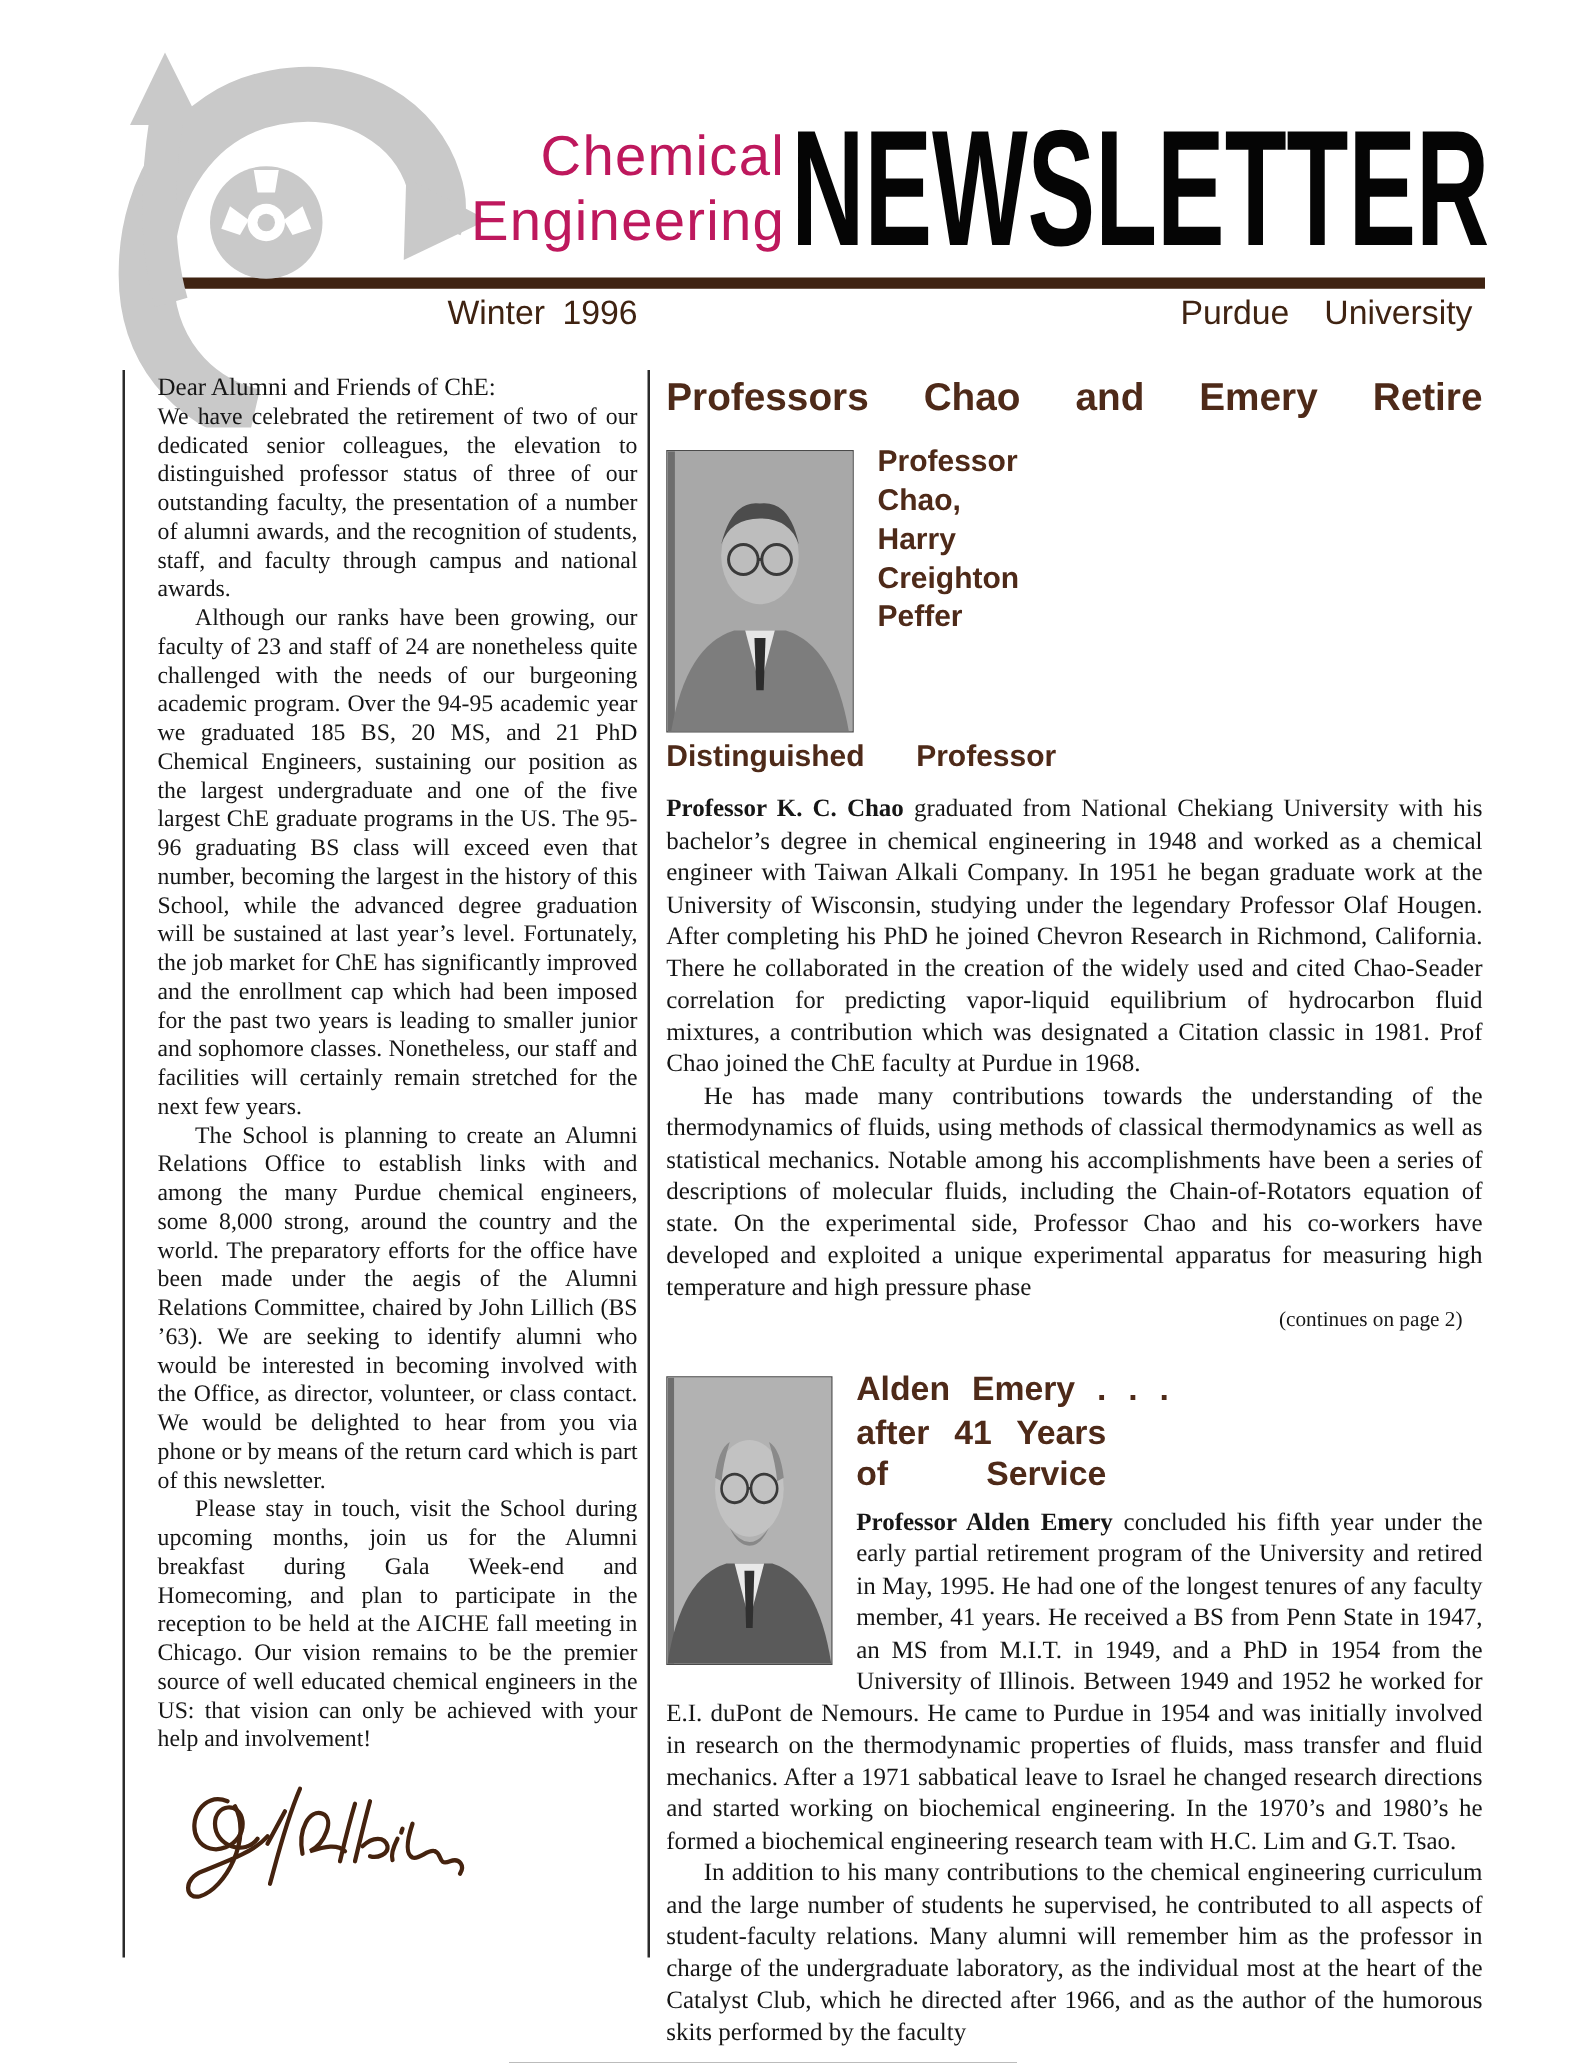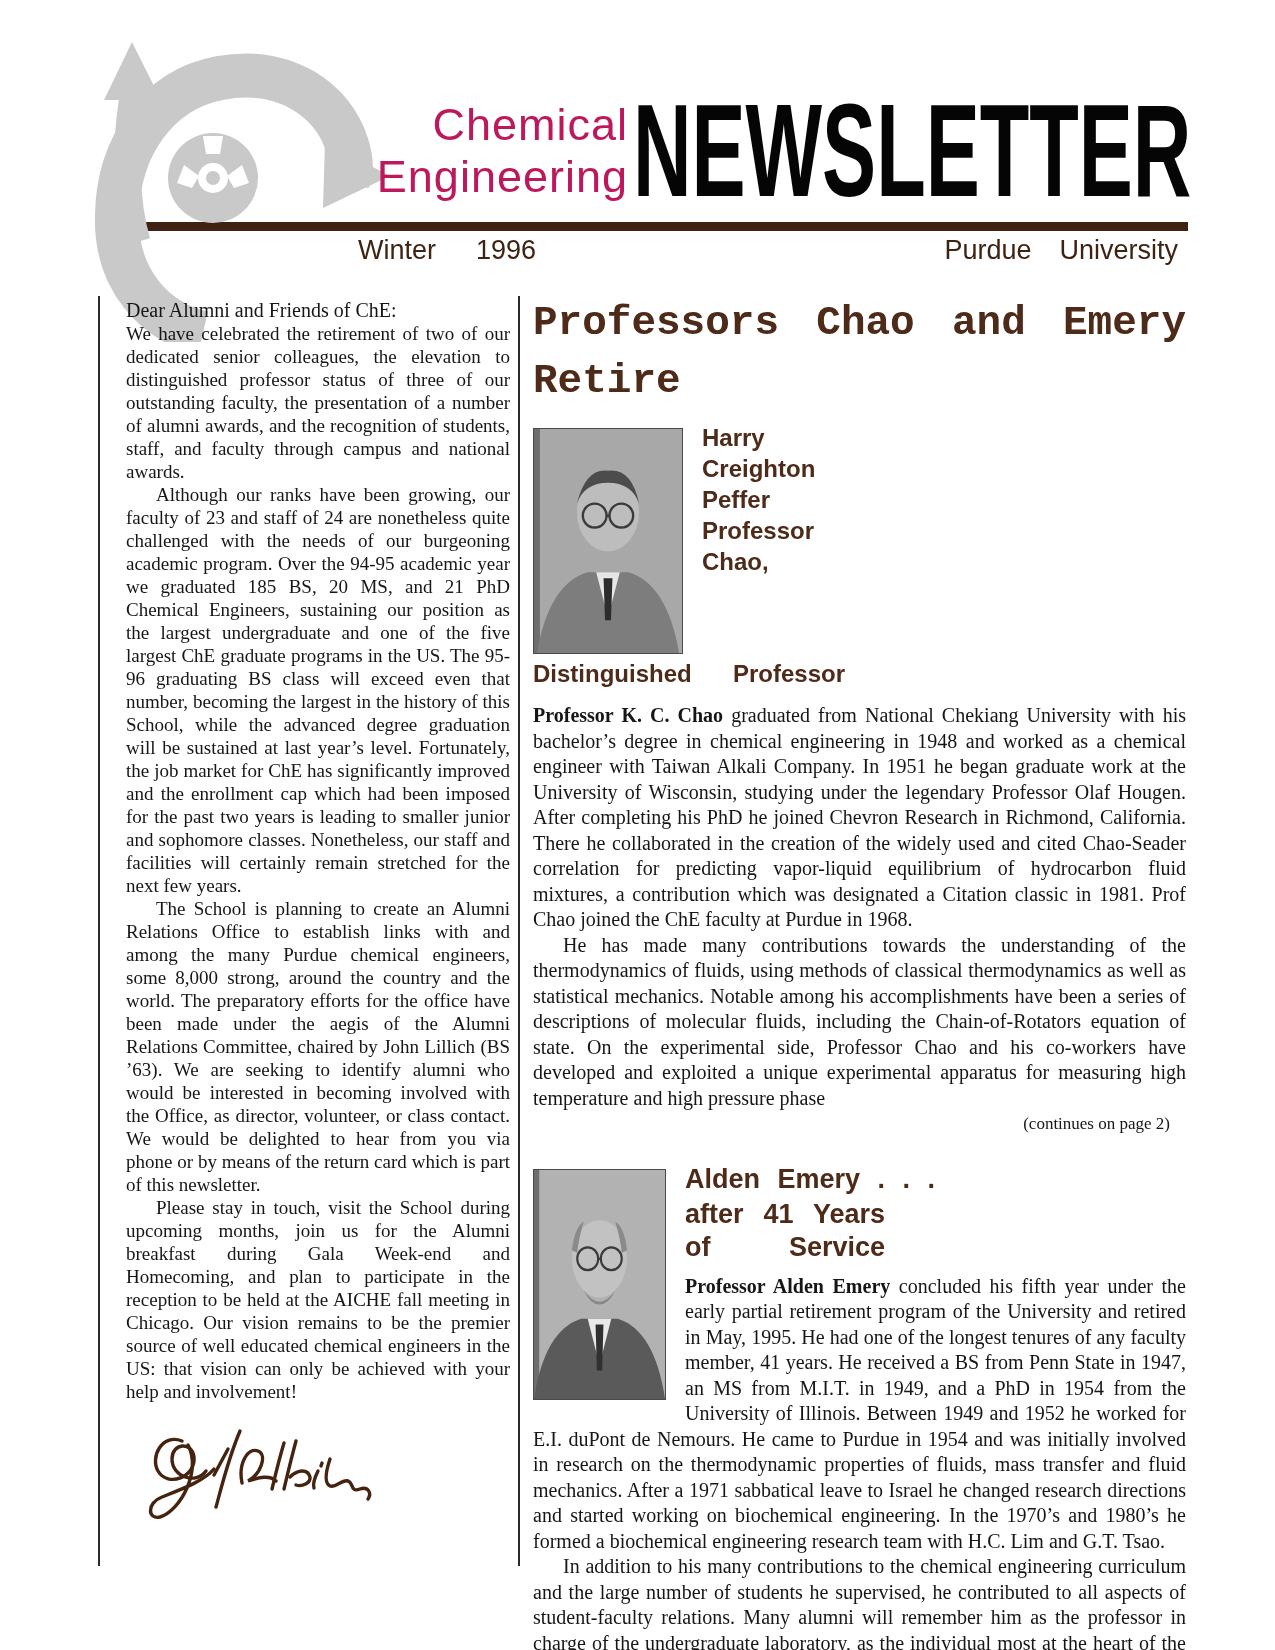--- a/index.html
+++ b/index.html
@@ -26,39 +26,39 @@
   .mast-big{
     position:absolute;left:633px;top:97px;z-index:3;
     font-family:"Liberation Sans", sans-serif;font-weight:700;font-size:132px;line-height:108px;
     color:#050505;transform:scaleX(0.614);transform-origin:0 0;white-space:nowrap;
   }
   .issue-line{
     position:absolute;left:0;top:235px;width:1275px;height:30px;z-index:3;
     font-family:"Liberation Sans", sans-serif;font-size:27px;font-weight:400;
     color:var(--accent);
   }
-  .issue-left{position:absolute;left:358px;display:flex;gap:40px;}
+  .issue-left{position:absolute;left:358px;display:flex;gap:14px;}
   .issue-right{position:absolute;right:97px;display:flex;gap:28px;}
   
   .vrule{position:absolute;top:296px;width:2px;height:1270px;background:#2b2b2b;z-index:3;}
   .vrule.v1{left:98px;}
   .vrule.v2{left:518px;}
   
   .col-left{
     position:absolute;left:90px;top:298px;width:384px;z-index:3;
     font-size:19px;line-height:23px;text-align:justify;margin-left:36px;
   }
   .salutation{font-size:20px;line-height:24px;text-align:left;margin:0 0 15px 0;}
   .col-left p{margin:0;}
   .col-left p.indent{text-indent:30px;}
   .signature{margin:16px 0 0 18px;}
   
   .col-right{position:absolute;left:533px;top:294px;width:653px;z-index:3;}
   .headline{
-    font-family:Liberation Mono, monospace;font-weight:700;font-size:41px;line-height:58px;
+    font-family:Liberation Sans, sans-serif;font-weight:700;font-size:31px;line-height:48px;
     color:var(--heading);text-align:justify;text-align-last:justify;margin:0 0 12px 0;
   }
   .body-text{font-size:20px;line-height:25.5px;text-align:justify;}
   .body-text p{margin:0;}
   .body-text p.indent{text-indent:30px;}
   b.lead{font-weight:700;}
   .photo-frame{
     float:left;margin:6px 19px 4px 0;border:1px solid #4a4a4a;box-sizing:border-box;
     background:linear-gradient(135deg,#b9b9b9 0%,#a7a7a7 45%,#8f8f8f 100%);
   }
@@ -163,22 +163,22 @@
           <path d="M42,96 L58,96 L50,126 Z" fill="#e6e6e6"></path>
           <path d="M47,100 L53,100 L52,128 L48,128 Z" fill="#2c2c2c"></path>
           <ellipse cx="50" cy="56" rx="21" ry="26" fill="#bdbdbd"></ellipse>
           <path d="M29,50 Q35,26 50,28 Q66,26 71,50 Q66,36 50,36 Q34,36 29,50 Z" fill="#4c4c4c"></path>
           <circle cx="41" cy="58" r="8" fill="none" stroke="#3a3a3a" stroke-width="1.6"></circle>
           <circle cx="59" cy="58" r="8" fill="none" stroke="#3a3a3a" stroke-width="1.6"></circle>
           <line x1="49" y1="58" x2="51" y2="58" stroke="#3a3a3a" stroke-width="1.6"></line>
         </svg>
       </div>
       <div class="subhead">
+        <div>Professor Chao,</div>
         <div>Harry Creighton Peffer</div>
-        <div>Professor Chao,</div>
         <div>Distinguished Professor</div>
       </div>
       <p><b class="lead">Professor K. C. Chao</b><span> graduated from National Chekiang University with his bachelor’s degree in chemical engineering in 1948 and worked as a chemical engineer with Taiwan Alkali Company.  In 1951 he began graduate work at the University of Wisconsin, studying under the legendary Professor Olaf Hougen. After completing his PhD he joined Chevron Research in Richmond, California.  There he collaborated in the creation of the widely used and cited Chao-Seader correlation for predicting vapor-liquid equilibrium of hydrocarbon fluid mixtures, a contribution which was designated a Citation classic in 1981. Prof Chao joined the ChE faculty at Purdue in 1968.</span></p>
       <p class="indent">He has made many contributions towards the understanding of the thermodynamics of fluids, using methods of classical thermodynamics as well as statistical mechanics.  Notable among his accomplishments have been a series of descriptions of molecular fluids, including the Chain-of-Rotators equation of state. On the experimental side, Professor Chao and his co-workers have developed and exploited a unique experimental apparatus for measuring high temperature and high pressure phase</p>
       <div class="continues">(continues on page 2)</div>
     </div>
 
     <div class="body-text emery-section">
       <div class="photo-frame photo-emery" role="img" aria-label="black-and-white portrait photo of Professor Alden Emery">
         <svg viewBox="0 0 100 160" preserveAspectRatio="none" xmlns="http://www.w3.org/2000/svg">

